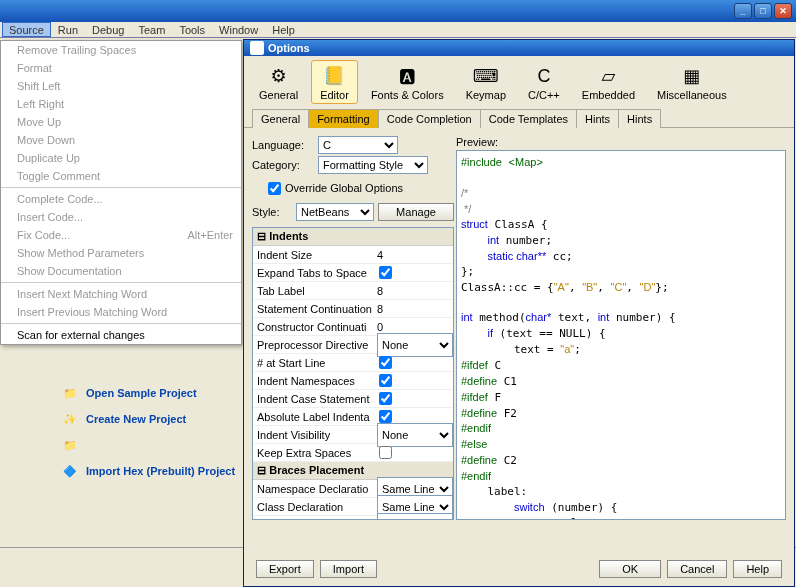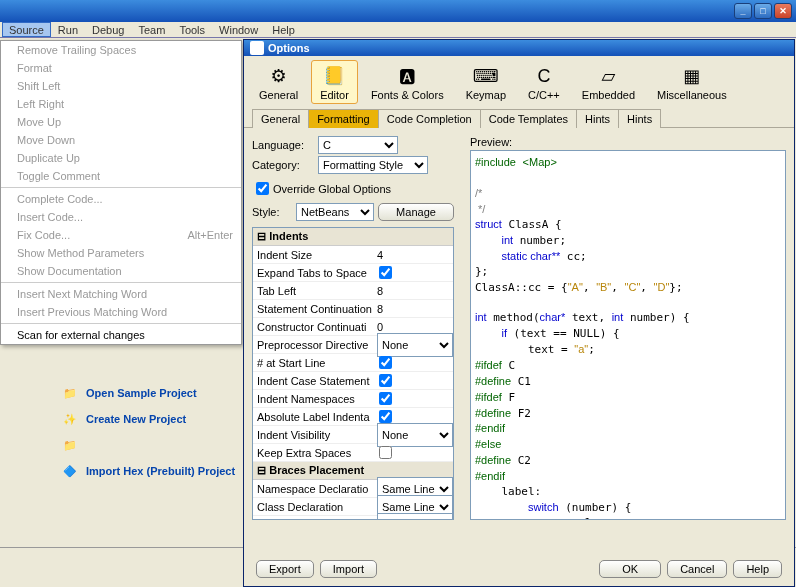--- a/index.html
+++ b/index.html
@@ -21,28 +21,28 @@
 .dialog{position:absolute;top:39px;left:243px;width:552px;height:548px;background:#ece9d8;border:1px solid #0a246a;z-index:10}
 .dialog .dtitle{height:16px;background:linear-gradient(to bottom,#3c8cde,#1451b7);color:#fff;font-weight:bold;display:flex;align-items:center;padding-left:6px}
 .dialog .dtitle .dticon{width:14px;height:14px;background:#fff;border-radius:2px;margin-right:4px}
 .toolbar{height:52px;display:flex;align-items:center;padding:4px 6px;gap:4px}
 .toolbar .tb{display:flex;flex-direction:column;align-items:center;padding:2px 8px;cursor:pointer;border:1px solid transparent;border-radius:3px}
 .toolbar .tb.active{background:#fff7c8;border:1px solid #e8a33d}
 .toolbar .tb .tbicon{width:28px;height:26px;display:flex;align-items:center;justify-content:center;font-size:18px}
 .tabstrip{display:flex;padding-left:8px;border-bottom:1px solid #aca899}
 .tabstrip .tab{padding:3px 8px;background:#ece9d8;border:1px solid #aca899;border-bottom:none;margin-right:-1px;cursor:pointer;position:relative;top:1px}
 .tabstrip .tab.active{background:#eab308;z-index:1}
-.panelbody{padding:8px;display:flex;gap:16px;height:400px}
+.panelbody{padding:8px;display:flex;gap:2px;height:400px}
 .leftcol{width:202px;display:flex;flex-direction:column;gap:2px}
 .row{display:flex;align-items:center;gap:4px}
 .row label{width:62px}
 select,input[type=text]{border:1px solid #7f9db9;background:#fff;font-size:11px;height:18px}
-.checkbox{display:flex;align-items:center;gap:4px;margin:6px 4px}
+.checkbox{display:flex;align-items:flex-start;gap:4px;margin:6px 16px}
 .checkbox input{width:13px;height:13px}
-.btn{background:linear-gradient(to bottom,#fff,#e3e3d5);border:1px solid #888;border-radius:5px;padding:2px 12px;cursor:pointer;font-size:11px}
+.btn{background:linear-gradient(to bottom,#fff,#e3e3d5);border:1px solid #888;border-radius:0;padding:2px 12px;cursor:pointer;font-size:11px}
 .settings{border:1px solid #7f9db9;background:#fff;flex:1;overflow-y:auto;margin-top:4px;height:260px}
 .settings::-webkit-scrollbar{width:16px}
 .settings::-webkit-scrollbar-track{background:#f0ede0}
 .settings::-webkit-scrollbar-thumb{background:#c8c4b0;border:1px solid #999}
 .shdr{background:#e8e4d4;padding:2px 4px;font-weight:bold;border-bottom:1px solid #ccc}
 .srow{display:flex;align-items:center;border-bottom:1px solid #eee;height:18px}
 .srow .sk{width:124px;padding-left:4px;white-space:nowrap;overflow:hidden}
 .srow .sv{flex:1;display:flex;align-items:center}
 .srow .sv input[type=text]{border:none;width:100%;height:16px}
 .srow .sv input[type=checkbox]{margin-left:2px}
@@ -221,21 +221,21 @@
               <input type="text" value="4" style="">
             </div>
           </div>
           <div class="srow">
             <div class="sk">Expand Tabs to Space</div>
             <div class="sv">
               <input type="checkbox" checked="" style="">
             </div>
           </div>
           <div class="srow">
-            <div class="sk">Tab Left</div>
+            <div class="sk">Tab Label</div>
             <div class="sv">
               <input type="text" value="8" style="">
             </div>
           </div>
           <div class="srow">
             <div class="sk">Statement Continuation</div>
             <div class="sv">
               <input type="text" value="8" style="">
             </div>
           </div>
@@ -251,27 +251,27 @@
               <select><option>None</option></select>
             </div>
           </div>
           <div class="srow">
             <div class="sk"># at Start Line</div>
             <div class="sv">
               <input type="checkbox" checked="" style="">
             </div>
           </div>
           <div class="srow">
+            <div class="sk">Indent Namespaces</div>
+            <div class="sv">
+              <input type="checkbox" checked="" style="">
+            </div>
+          </div>
+          <div class="srow">
             <div class="sk">Indent Case Statement</div>
-            <div class="sv">
-              <input type="checkbox" checked="" style="">
-            </div>
-          </div>
-          <div class="srow">
-            <div class="sk">Indent Namespaces</div>
             <div class="sv">
               <input type="checkbox" checked="" style="">
             </div>
           </div>
           <div class="srow">
             <div class="sk">Absolute Label Indenta</div>
             <div class="sv">
               <input type="checkbox" checked="" style="">
             </div>
           </div>

